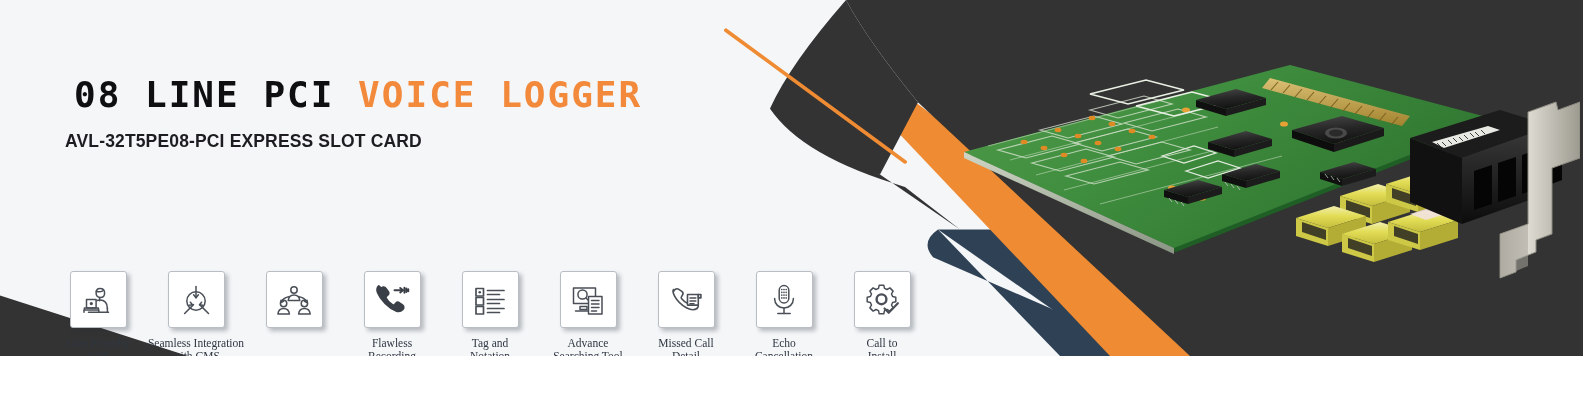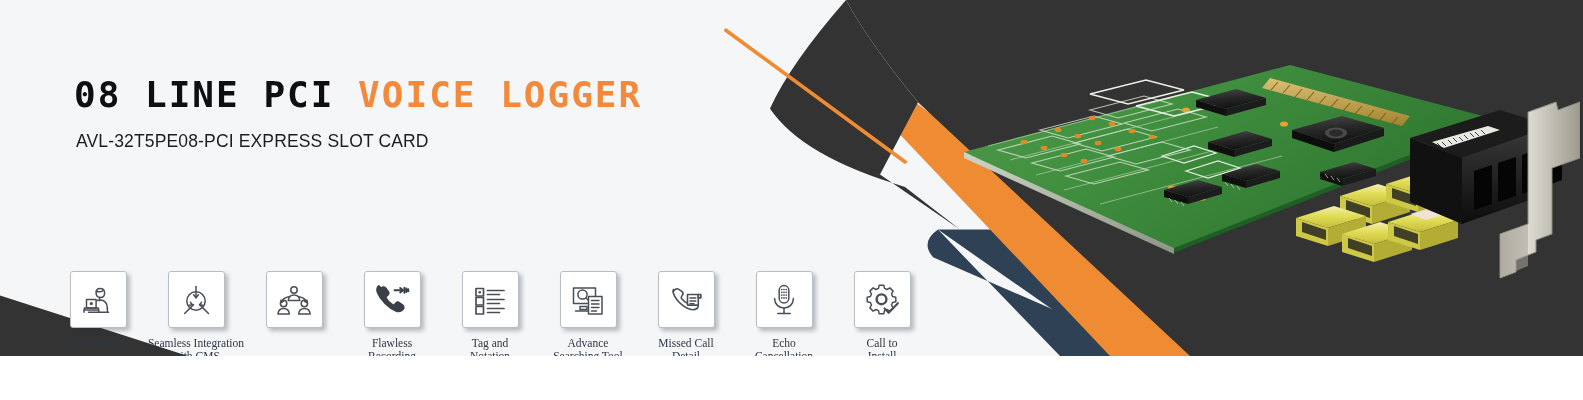--- a/index.html
+++ b/index.html
@@ -35,27 +35,27 @@
     font-weight: bold;
     letter-spacing: 2.0px;
     line-height: 1.05;
     white-space: nowrap;
   }
   .headline .h-dark  { color: #0f0f12; }
   .headline .h-accent{ color: #f2893b; }
 
   .subhead {
     position: absolute;
-    left: 76px;
+    left: 65px;
     top: 131px;
     margin: 0;
     z-index: 6;
     font-family: "Liberation Sans", sans-serif;
     font-size: 17.5px;
-    font-weight: 400;
+    font-weight: 700;
     letter-spacing: 0.15px;
     color: #1d1d21;
     white-space: nowrap;
   }
 
   
   #features {
     position: absolute;
     left: 49px;
     top: 271px;

